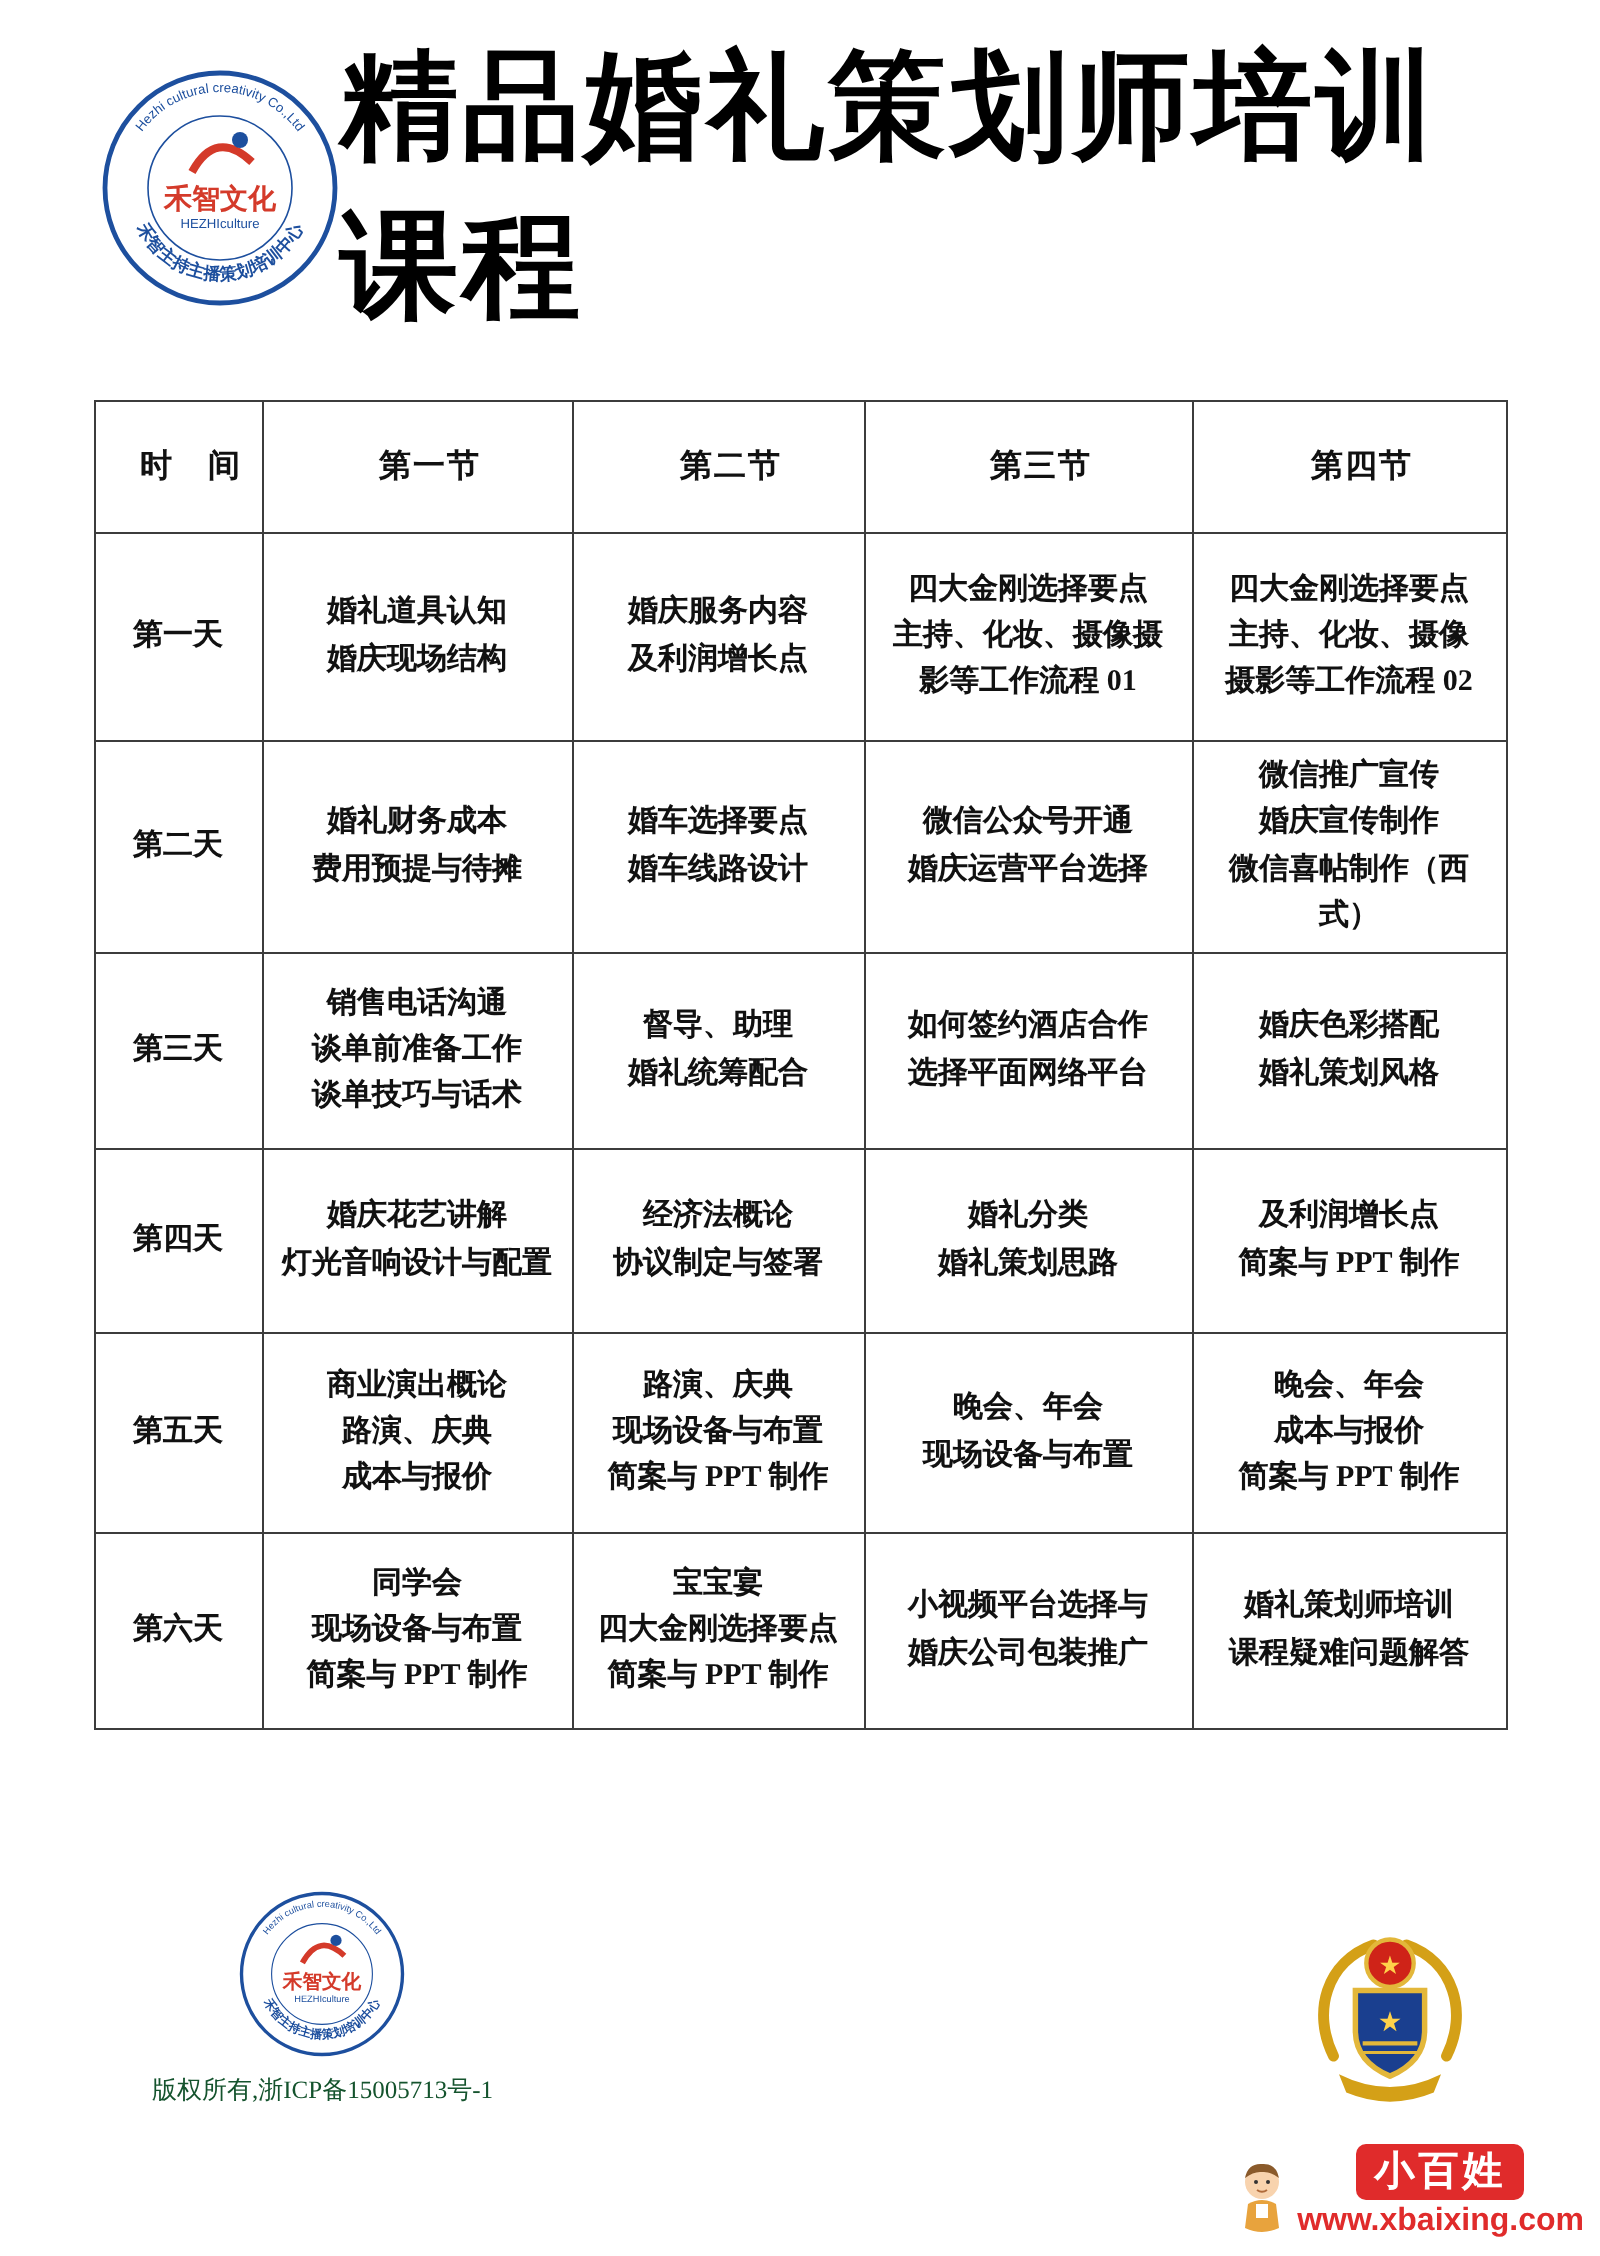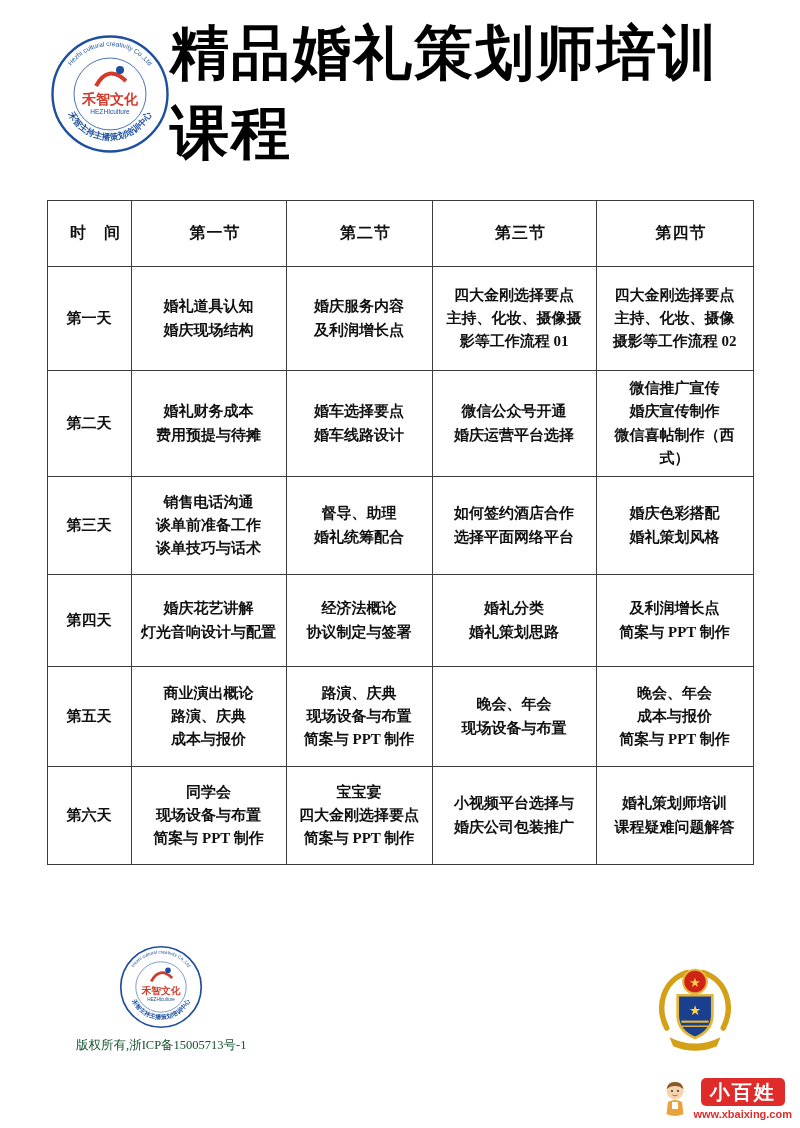--- a/index.html
+++ b/index.html
@@ -34,21 +34,21 @@
   .police-no { margin-top:10px; font-size:15px; font-weight:bold; color:#000; }
   .baidu-title { margin-top:2px; font-size:14px; font-weight:bold; color:#17407e; }
   .baidu-sub { font-size:6.5px; color:#6b7f9e; letter-spacing:1.5px; }
   .baidu-cert { margin-top:10px; font-size:14px; font-weight:bold; color:#000; }
 
   
   .watermark { position:absolute; right:8px; bottom:8px; display:flex; align-items:flex-end; gap:3px; }
   .wm-text { display:flex; flex-direction:column; align-items:center;text-align:right; }
   .wm-badge { background:#e02b2b; color:#fff; font-weight:bold; font-size:20px; line-height:1;
               padding:4px 9px; border-radius:5px; letter-spacing:2px; }
-  .wm-url { color:#e02b2b; font-size:11px; font-weight:bold; margin-top:2px;
+  .wm-url { color:#e02b2b; font-size:16px; font-weight:bold; margin-top:2px;
             font-family:"Liberation Sans","DejaVu Sans",sans-serif; }
 
   svg { display:block; }
   .seal-cn { font-weight:bold; }
 </style>
 </head>
 <body>
 
 <div class="page">
 

